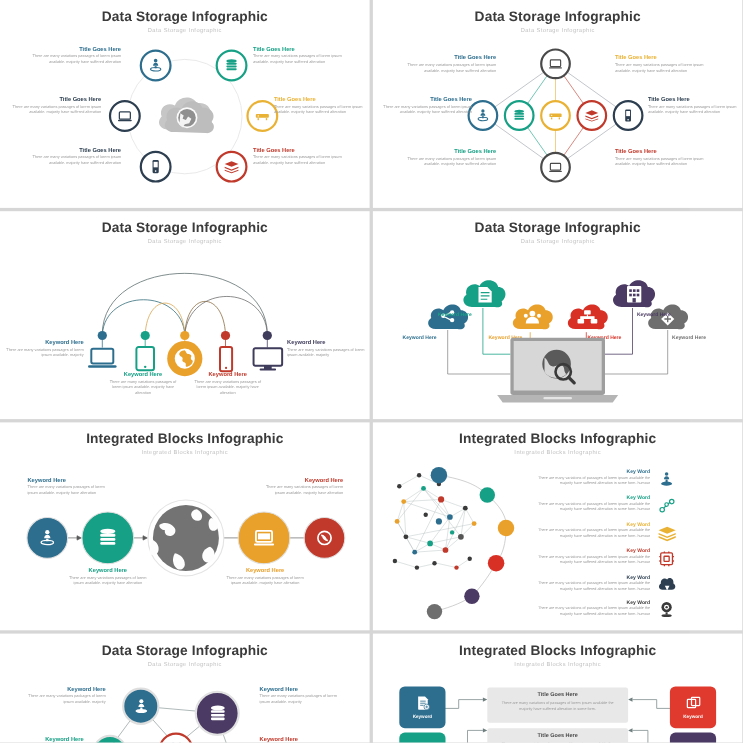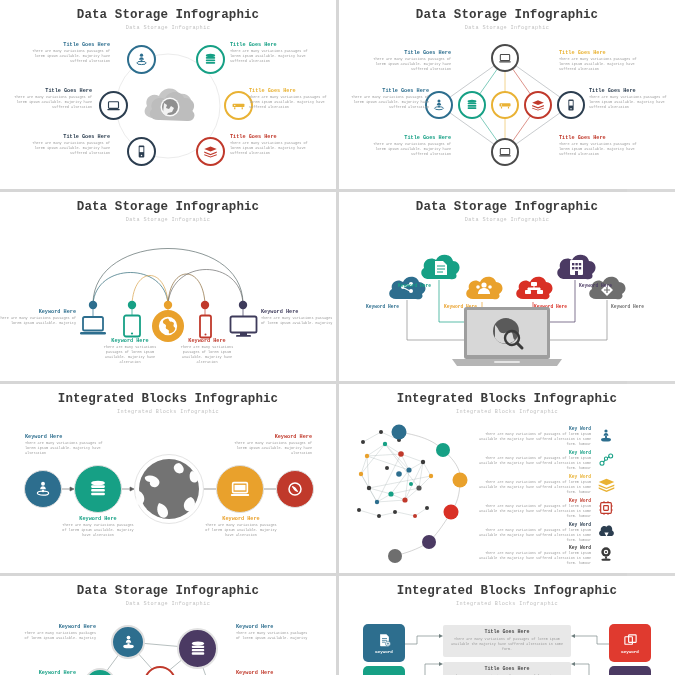--- a/index.html
+++ b/index.html
@@ -4,21 +4,20 @@
 <style>
   * { box-sizing: border-box; margin:0; padding:0; }
   html,body { width:675px; height:675px; background:#d9d9d9; font-family:"Liberation Sans", sans-serif; }
   .grid {
     width:627px; height:675px;
     display:grid;
     grid-template-columns: 336px 336px;
     grid-template-rows: 189px 189px 189px 108px;
     gap:3px;
     background:#d6d6d6;
-    font-family:Liberation Mono, monospace;
   }
   .slide {
     background:#ffffff;
     position:relative;
     overflow:hidden;
   }
   .title {
     text-align:center;
     font-size:12.5px;
     font-weight:bold;

